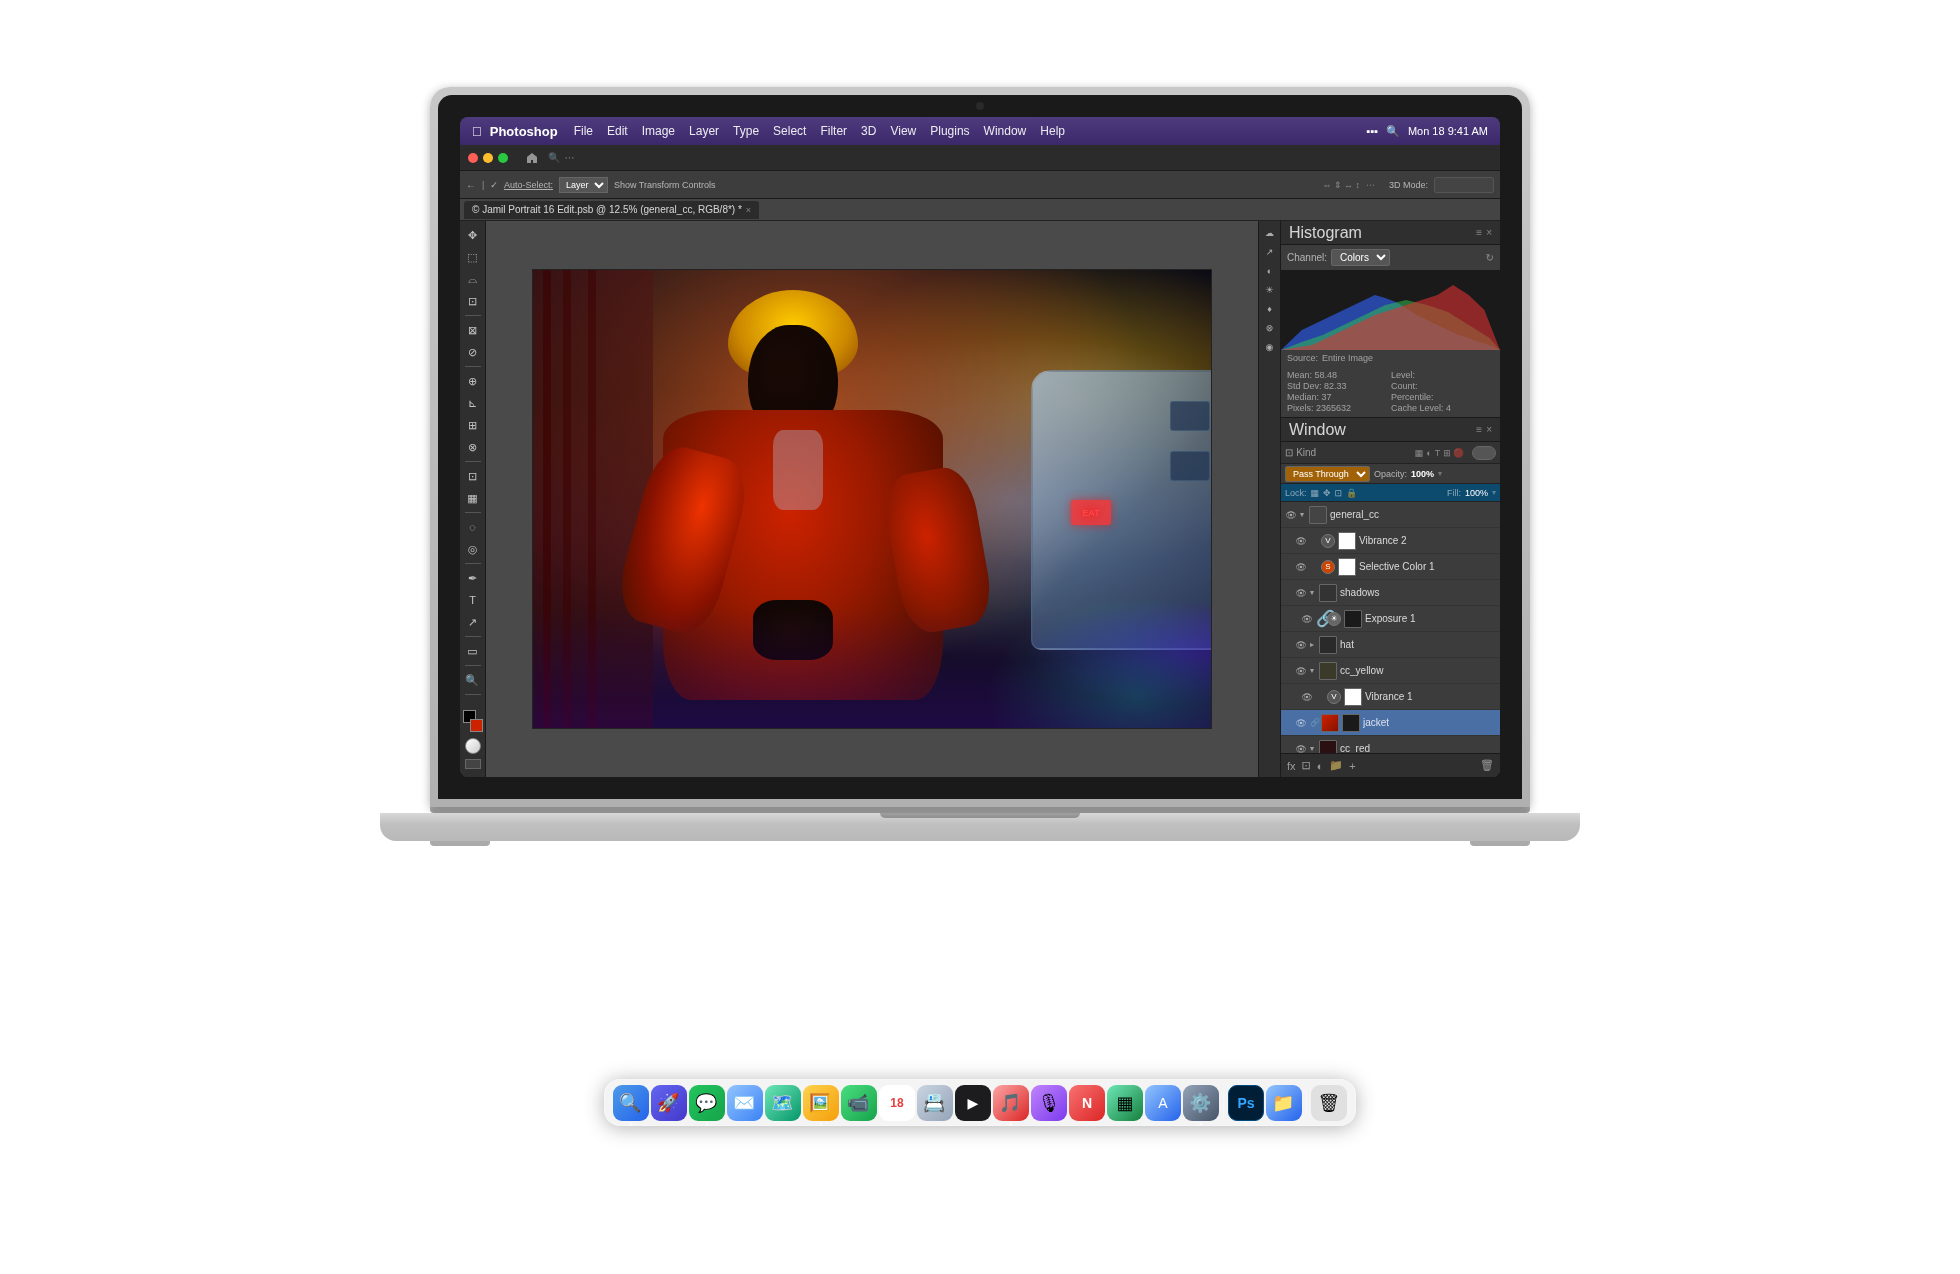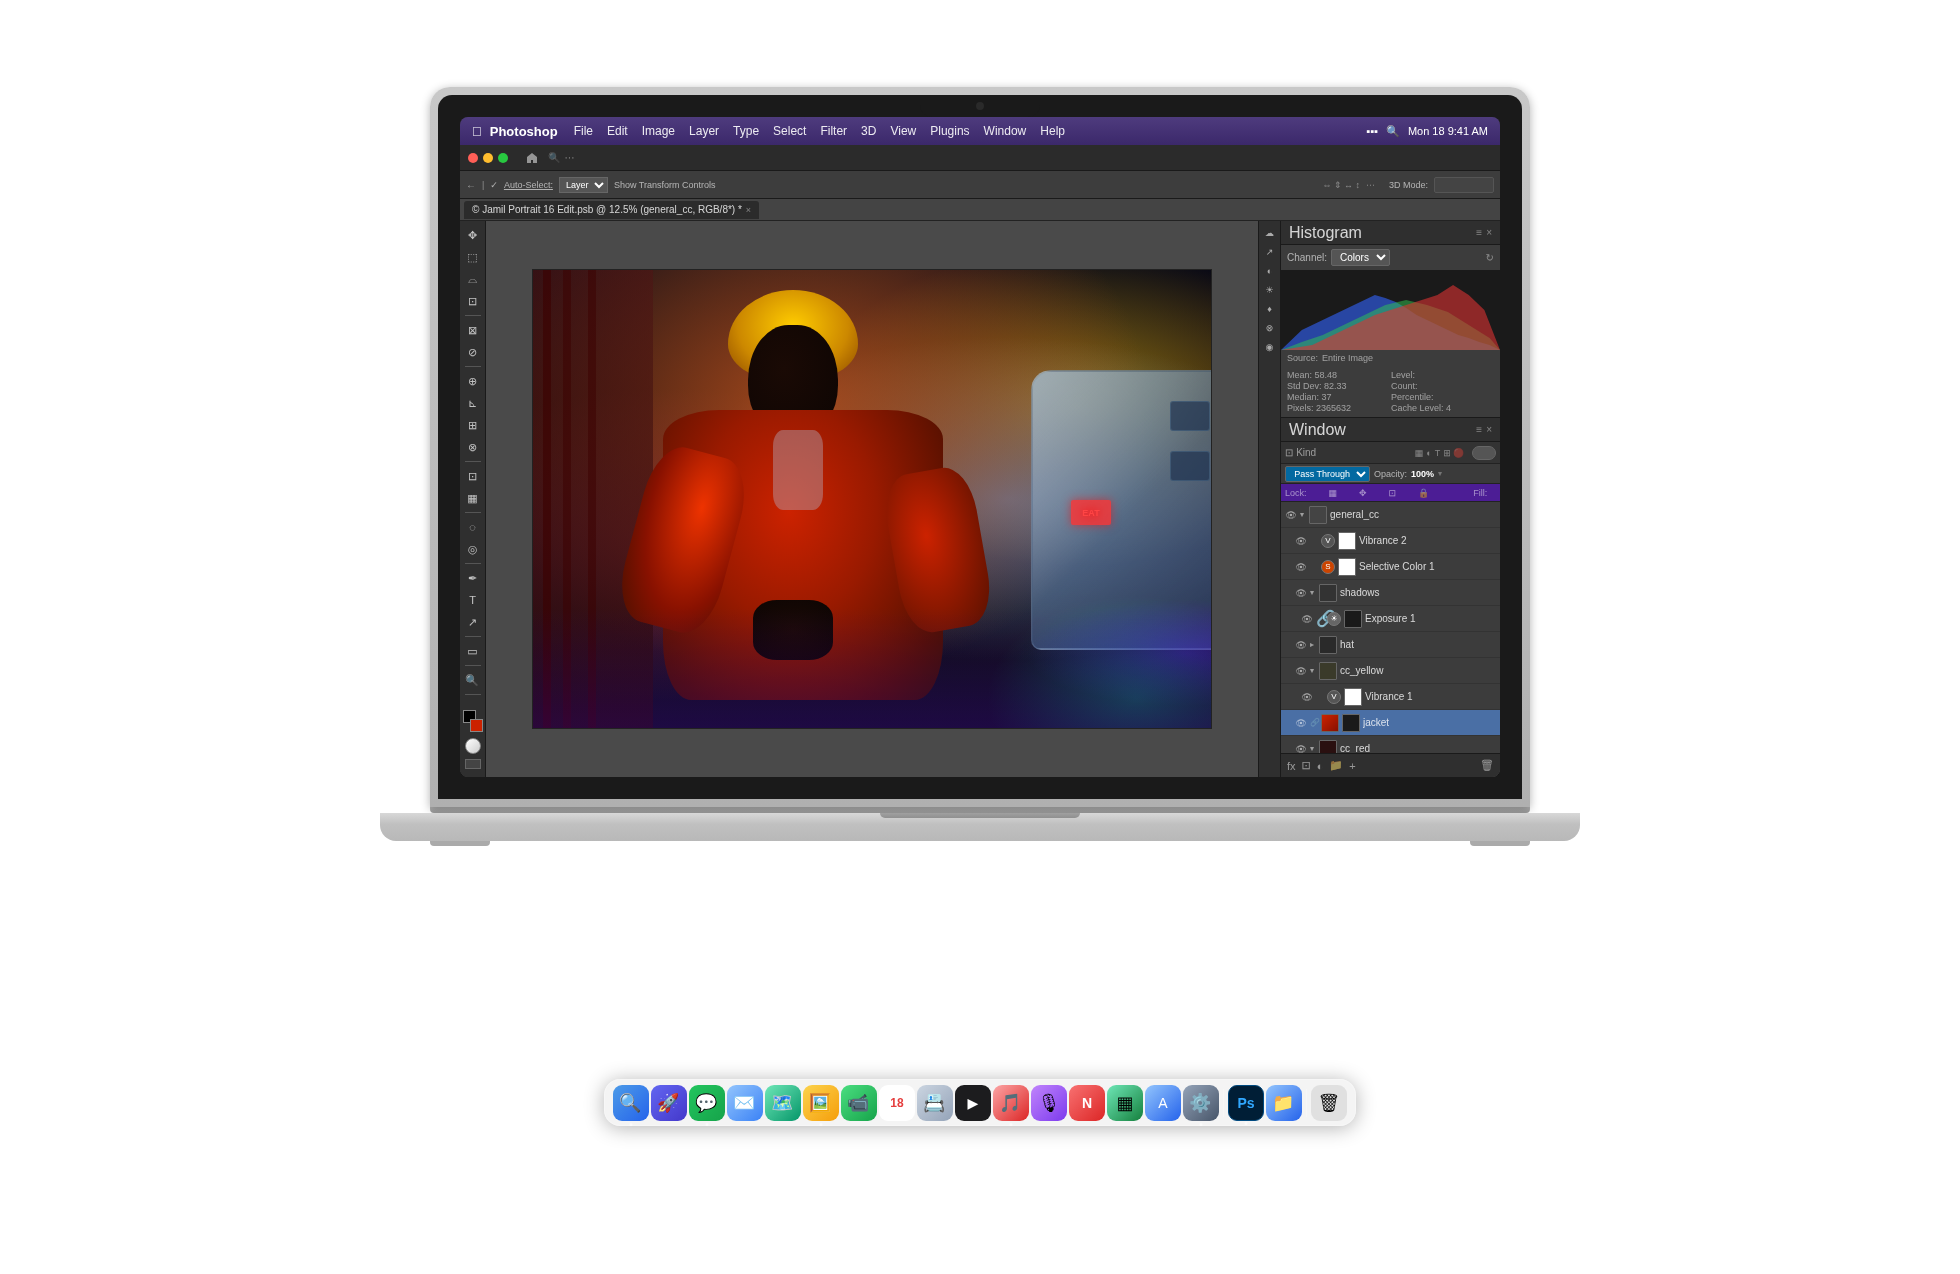--- a/index.html
+++ b/index.html
@@ -470,40 +470,39 @@
       background: #3a3a3a;
       display: flex;
       align-items: center;
       padding: 0 4px;
       gap: 4px;
       border-bottom: 1px solid #222;
     }
 
     .blend-select {
       font-size: 9px;
-      background: #0369a1;
+      background: #a16207;
       border: 1px solid #666;
       color: white;
       padding: 1px 3px;
       border-radius: 2px;
-      text-align: right;
     }
 
     .opacity-text {
       color: rgba(255,255,255,0.6);
       font-size: 9px;
     }
 
     .layers-lock-row {
       height: 18px;
-      background: #4c1d95;
+      background: #0c4a6e;
       display: flex;
       align-items: center;
       padding: 0 4px;
-      gap: 22px;
+      gap: 4px;
       border-bottom: 1px solid #222;
     }
 
     .lock-icon {
       color: rgba(255,255,255,0.5);
       font-size: 9px;
     }
 
     
     .layer-list {

